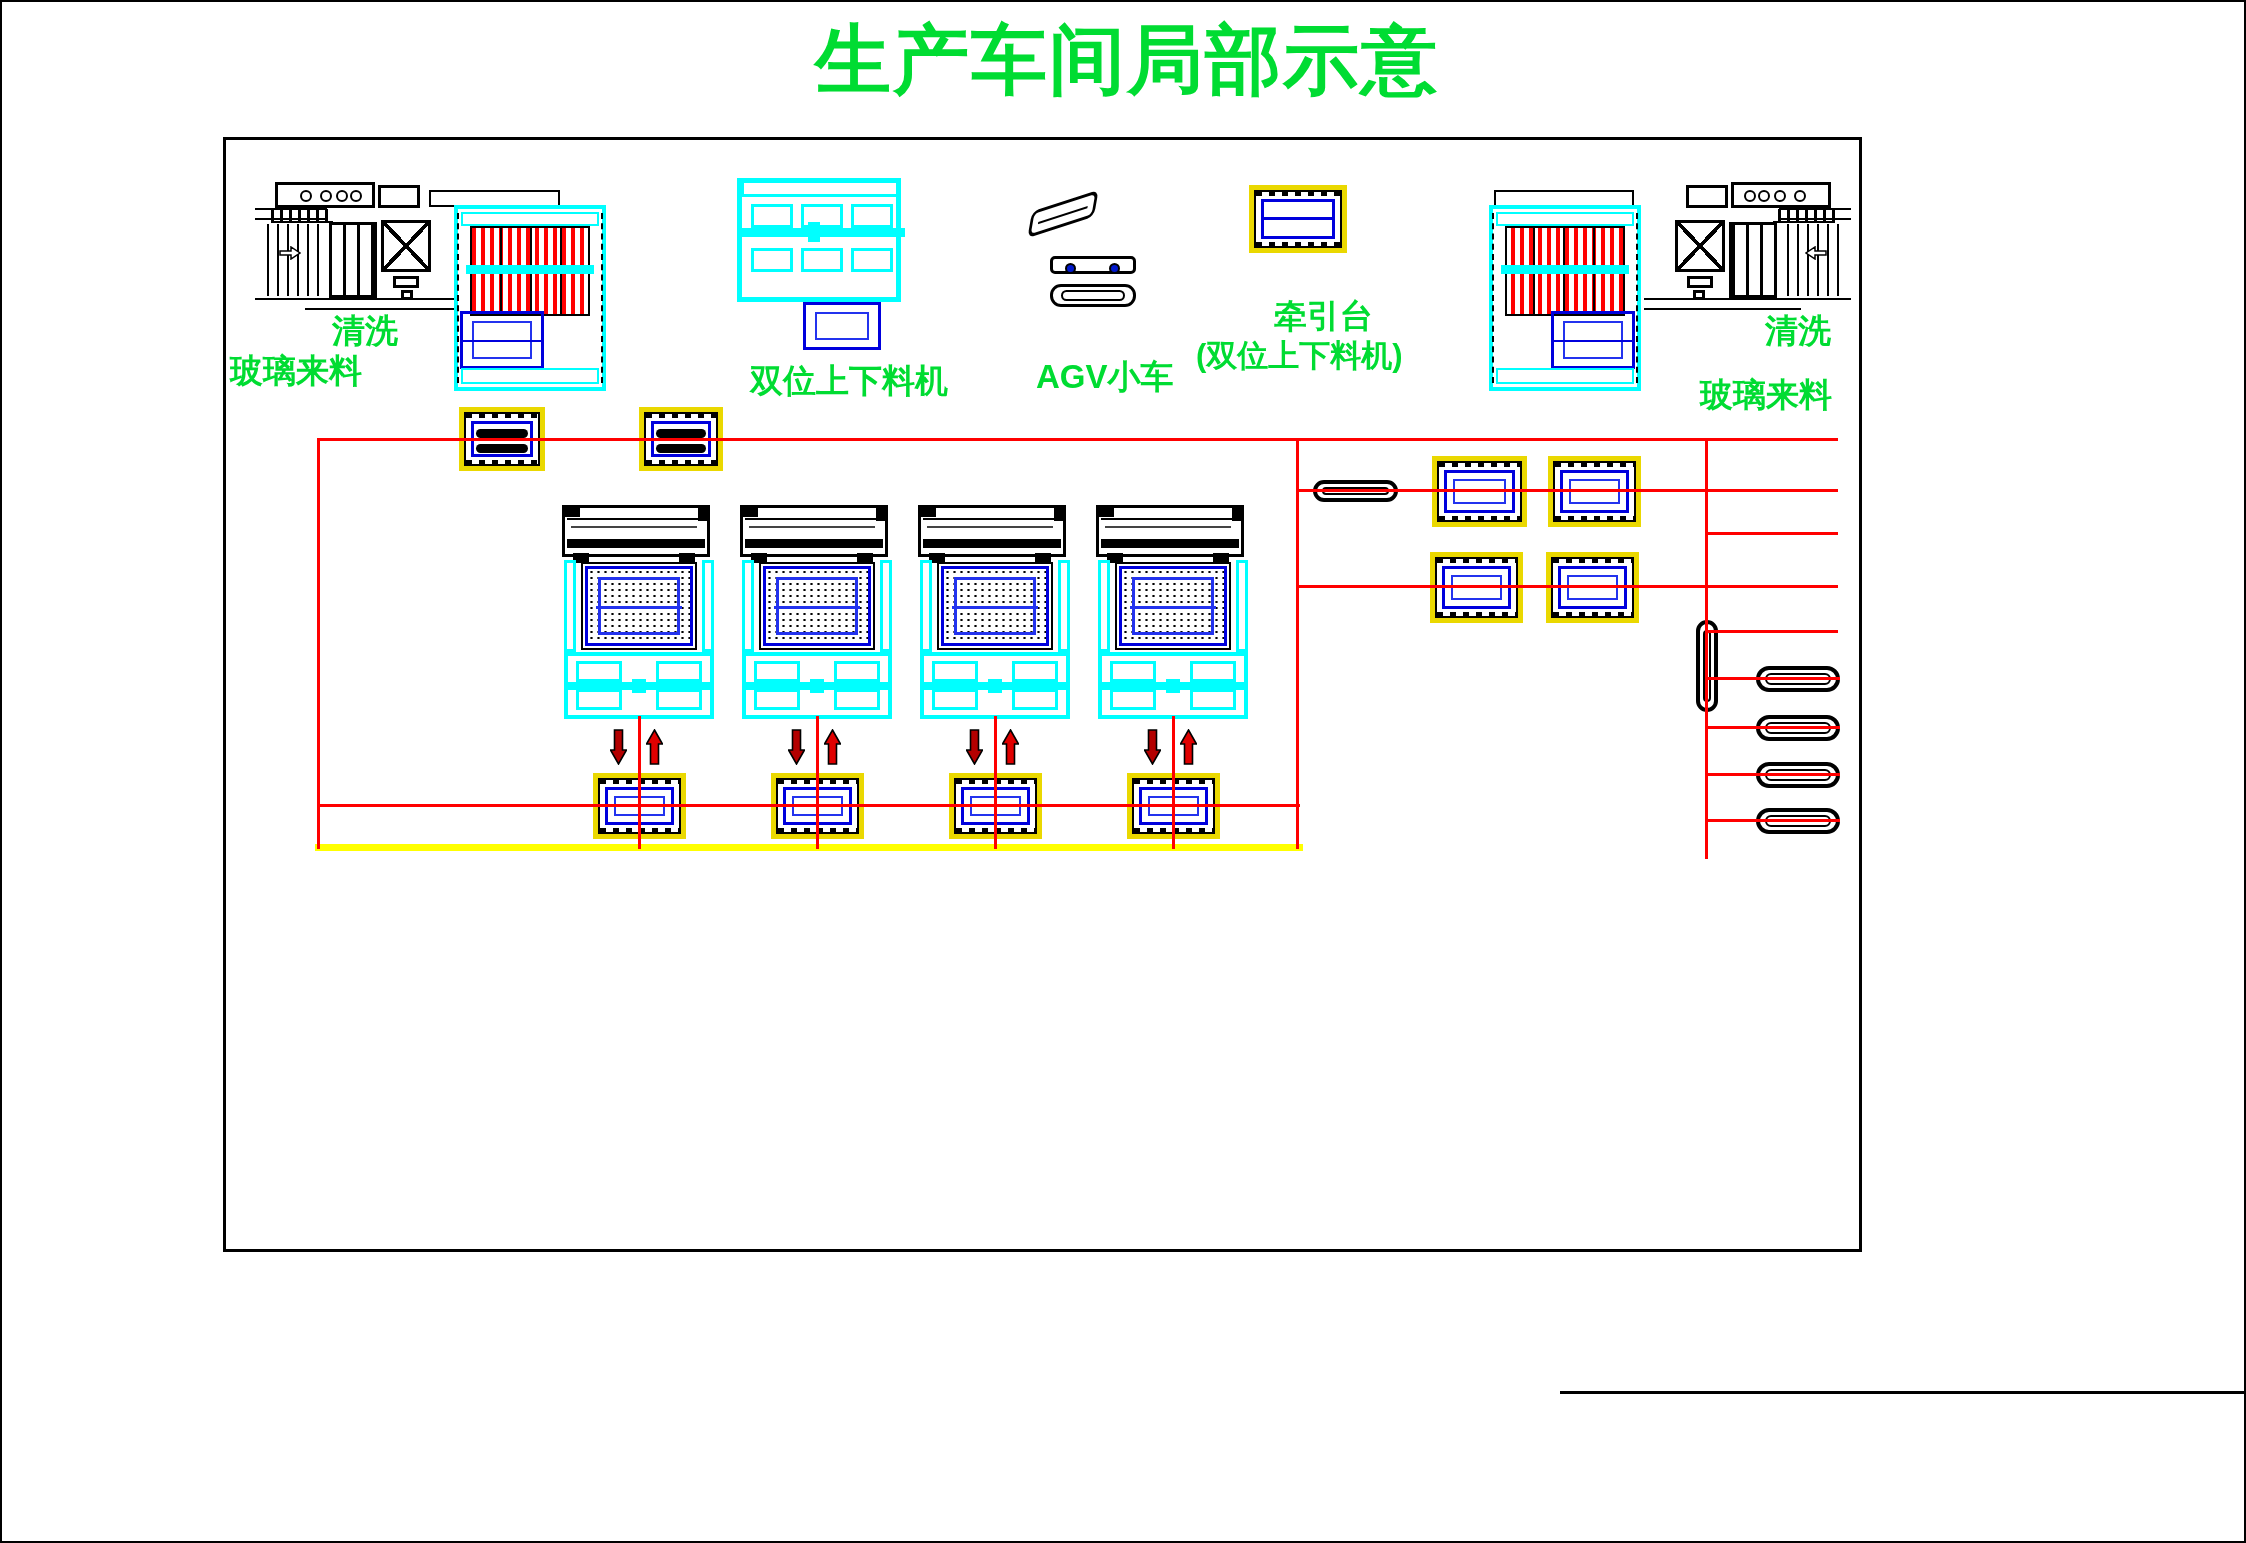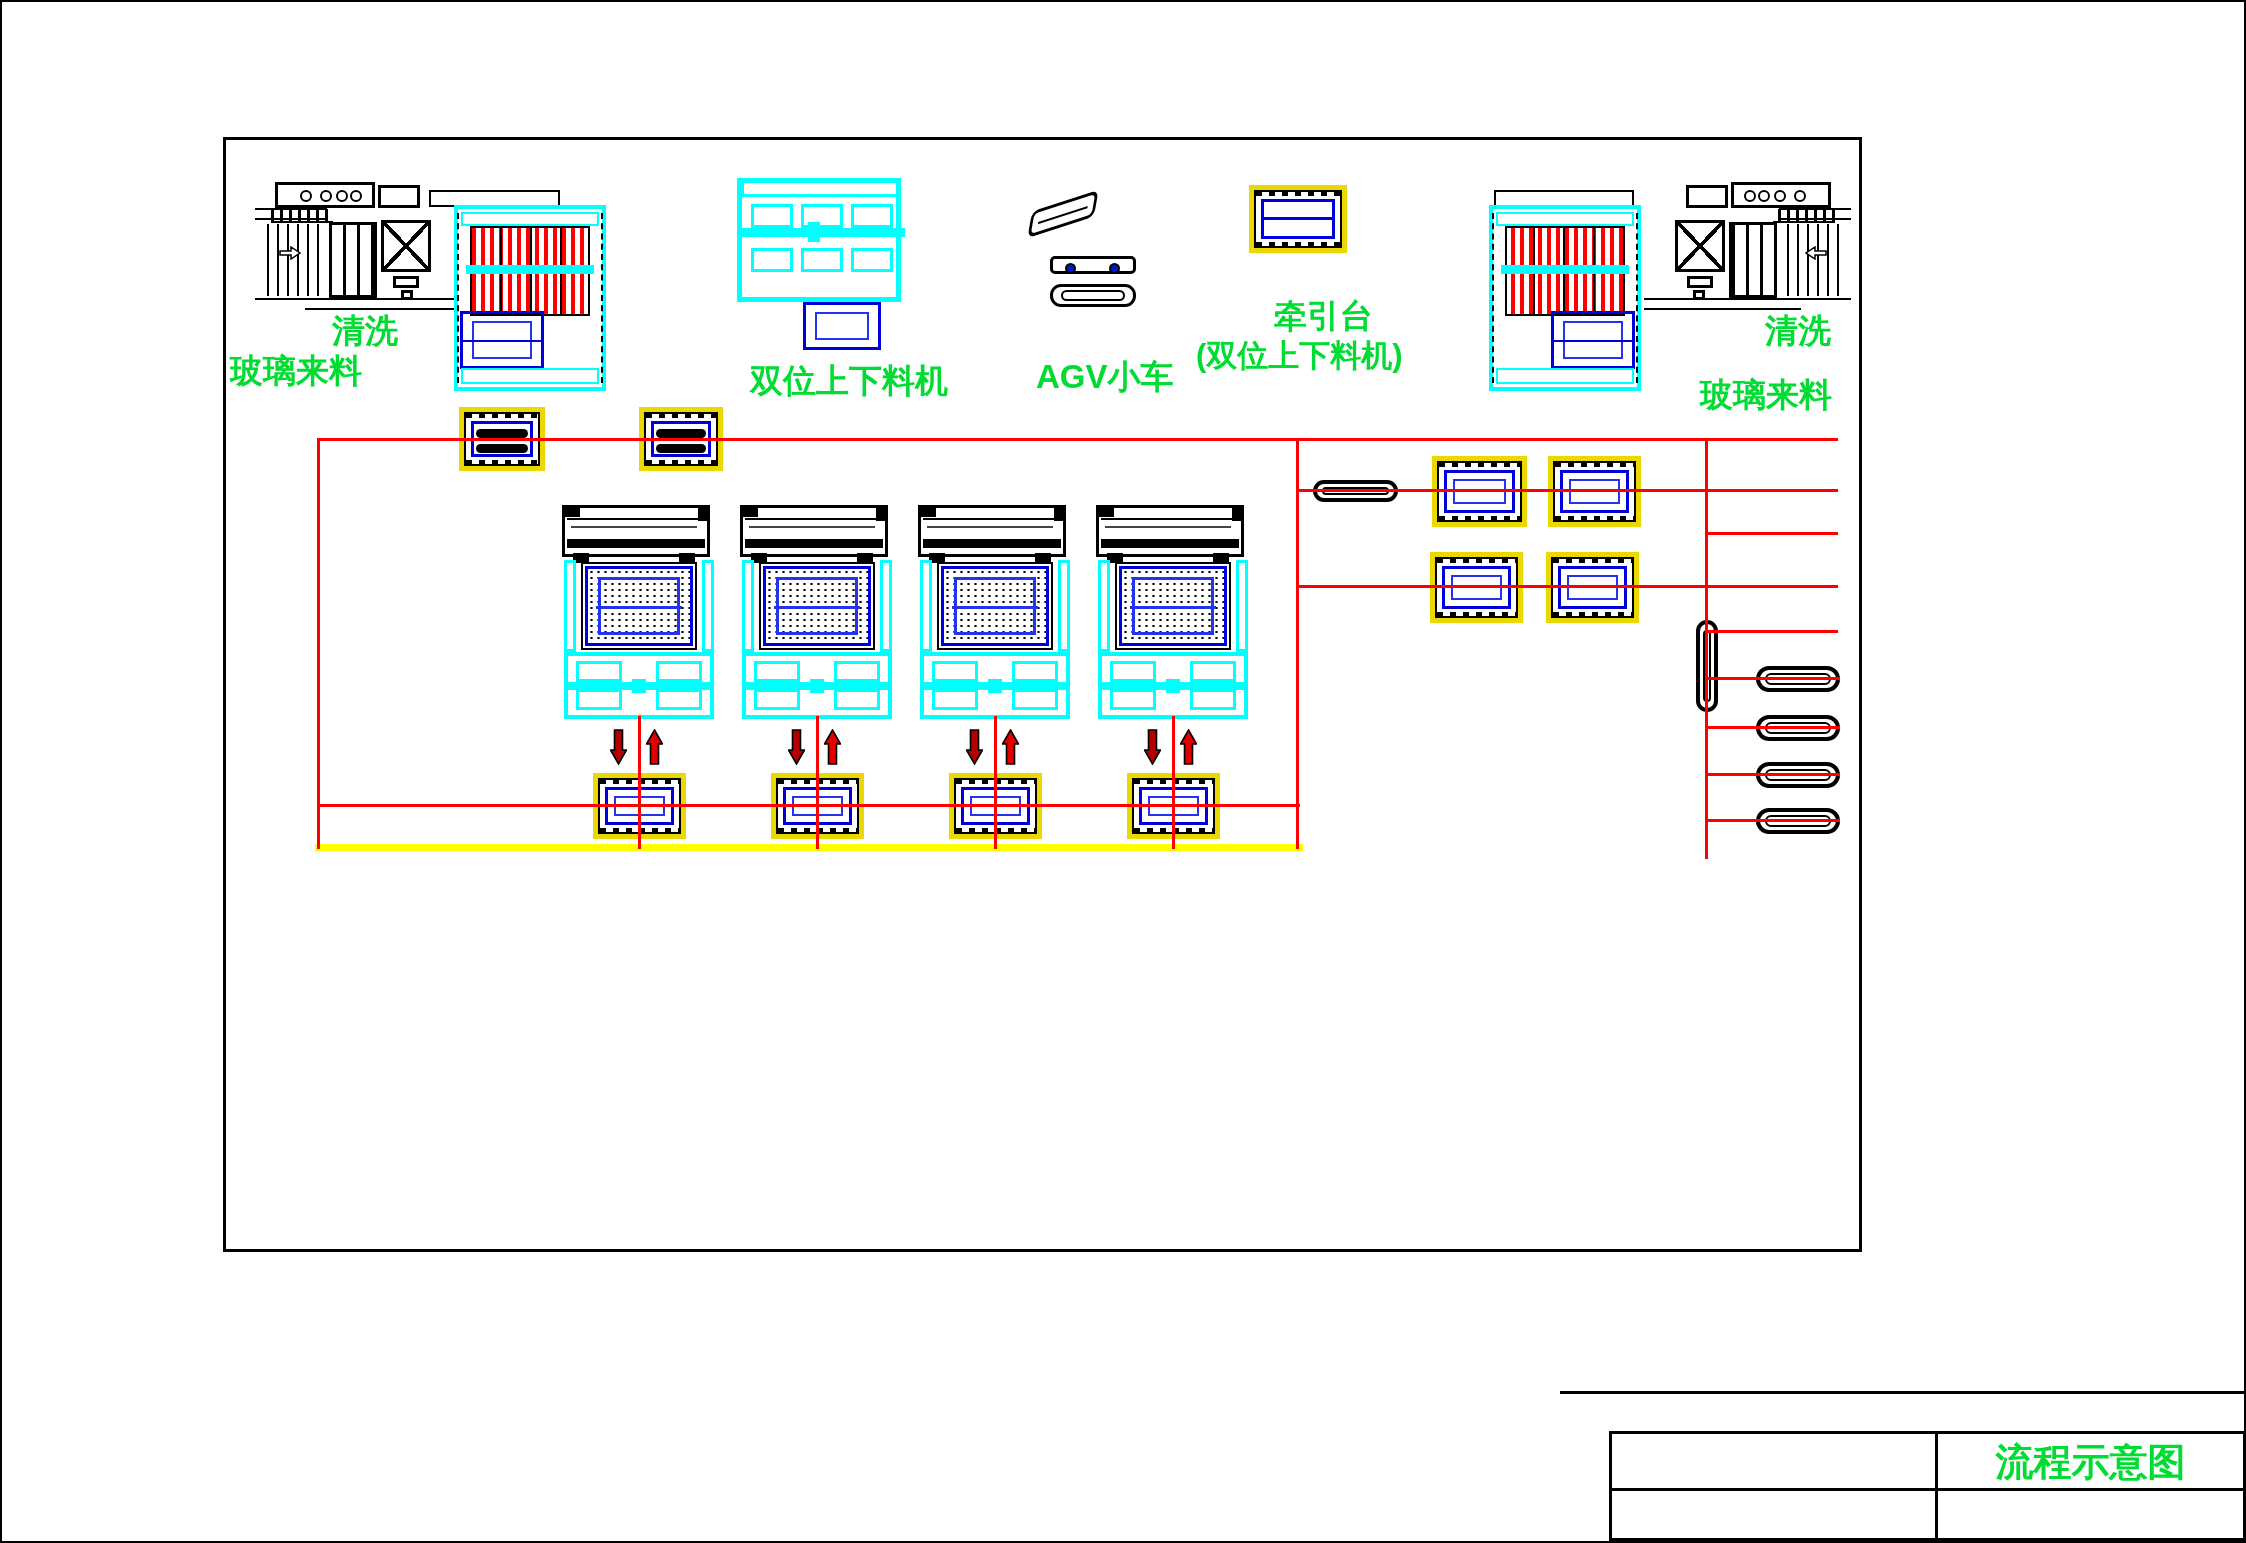--- a/index.html
+++ b/index.html
@@ -122,20 +122,21 @@
   #title-block .vdiv{position:absolute;left:323px;top:0;bottom:0;width:3px;background:#000;}
   #title-block .hdiv{position:absolute;left:0;right:0;top:54px;height:3px;background:#000;}
   #tb-name{position:absolute;left:326px;top:0;right:0;height:57px;display:flex;align-items:center;justify-content:center;
       color:var(--green);font-weight:700;font-size:38px;}
 </style>
 </head>
 <body>
 
 <div id="sheet">
 
+  <div id="main-title" class="gtxt">生产车间局部示意</div>
 
   <div id="draw-border" class="abs"></div>
 
   <div class="washer" style="left:253px;top:178px;">
     <div class="hood">
       <span class="hc" style="left:22px;"></span>
       <span class="hc" style="left:42px;"></span>
       <span class="hc" style="left:58px;"></span>
       <span class="hc" style="left:72px;"></span>
     </div>
@@ -492,19 +493,14 @@
     <div class="pi"></div>
   </div>
   <div class="pill" style="left:1754px;top:760px;width:84px;height:26px;">
     <div class="pi"></div>
   </div>
   <div class="pill" style="left:1754px;top:806px;width:84px;height:26px;">
     <div class="pi"></div>
   </div>
 
   <div id="tb-topline" class="abs"></div>
-  <div id="title-block" class="abs">
-    <div class="vdiv"></div>
-    <div class="hdiv"></div>
-    <div id="tb-name">流程示意图</div>
-  </div>
 
 </div>
 
 </body></html>

